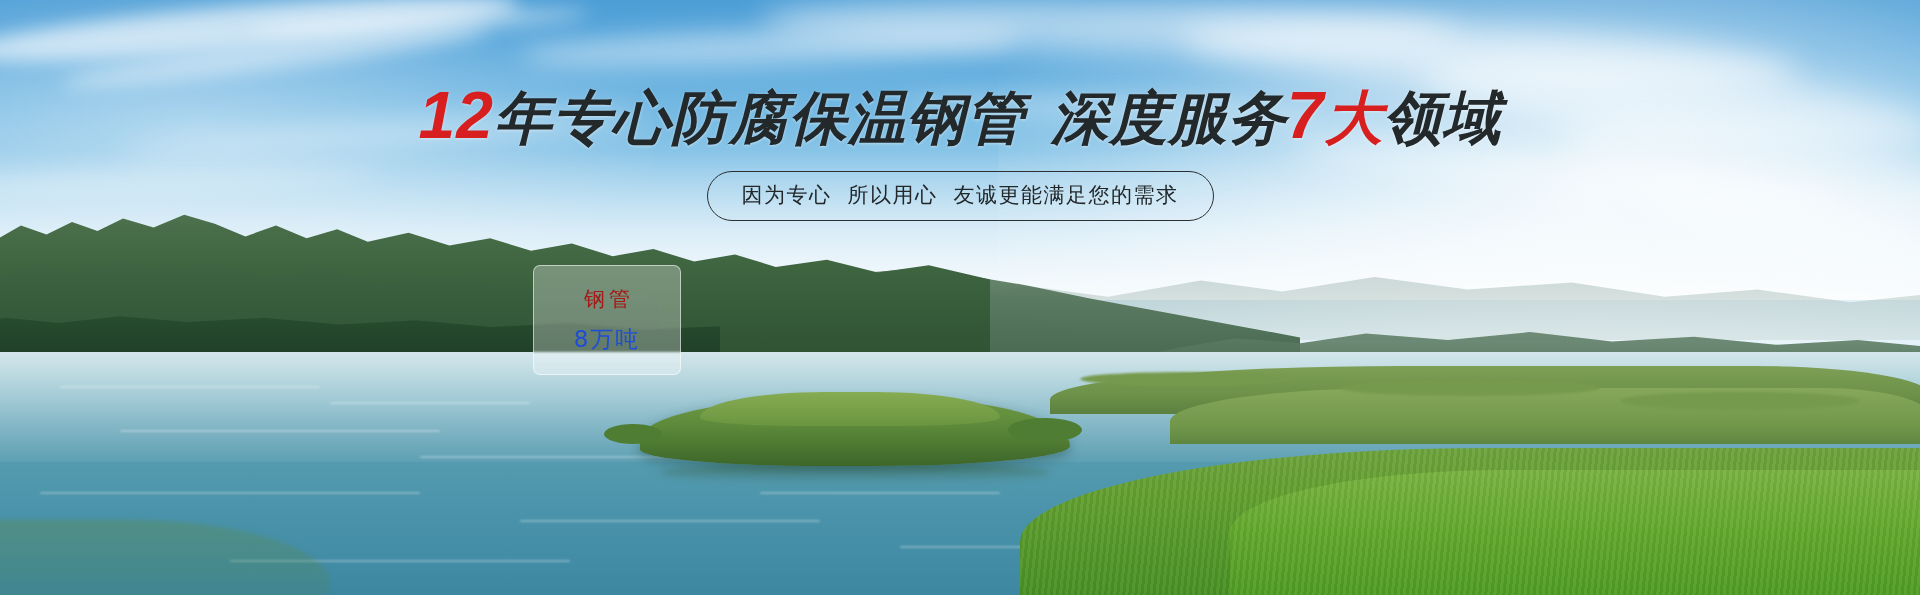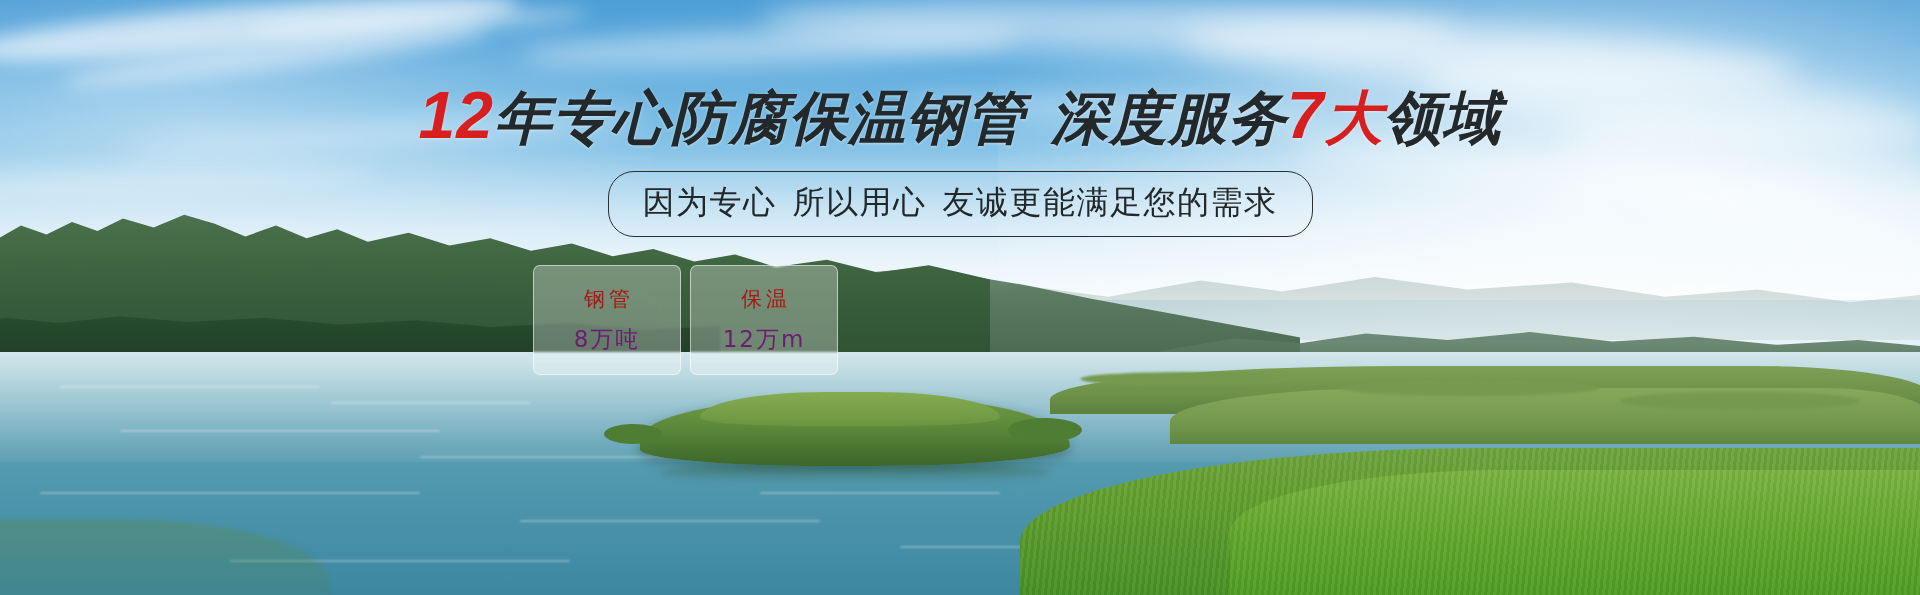--- a/index.html
+++ b/index.html
@@ -222,21 +222,21 @@
   .headline .gap{ display:inline-block; width:26px; }
 
   .subtitle-wrap{
     position:absolute; left:0; right:0; top:171px;
     display:flex; justify-content:center;
   }
   .subtitle{
     border:1.6px solid #2b3033;
     border-radius:26px;
     padding:9px 34px 11px;
-    font-size:32px;
+    font-size:21px;
     color:#22272a;
     letter-spacing:1.5px;
     white-space:nowrap;
     background:rgba(255,255,255,.04);
     font-family:"DejaVu Sans","Liberation Sans",sans-serif;
   }
   .subtitle .sp{ display:inline-block; width:16px; }
 
   
   .cards{
@@ -252,21 +252,21 @@
     align-items:center; justify-content:center;
     gap:11px;
     backdrop-filter:blur(1px);
   }
   .card-title{
     font-size:21px; color:#a51916; letter-spacing:4px;
     text-indent:4px;
     font-family:"DejaVu Sans","Liberation Sans",sans-serif;
   }
   .card-value{
-    font-size:23px; color:#701a75; letter-spacing:2px;
+    font-size:23px; color:#1d4ed8; letter-spacing:2px;
     font-family:"DejaVu Sans","Liberation Sans",sans-serif;
   }
   .card-value sup{ font-size:13px; vertical-align:super; letter-spacing:0; }
 </style>
 </head>
 <body>
 
 <div id="banner">
 
   <div class="sky"></div>
@@ -339,21 +339,15 @@
   <div class="cards">
 
     <div class="card">
       <div class="card-title">钢管</div>
       <div class="card-value">
         <span>8万吨</span>
       </div>
     </div>
 
 
-    <div class="card">
-      <div class="card-title">保温</div>
-      <div class="card-value">
-        <span>12万m</span>
-      </div>
-    </div>
 
   </div>
 </div>
 
 </body></html>

